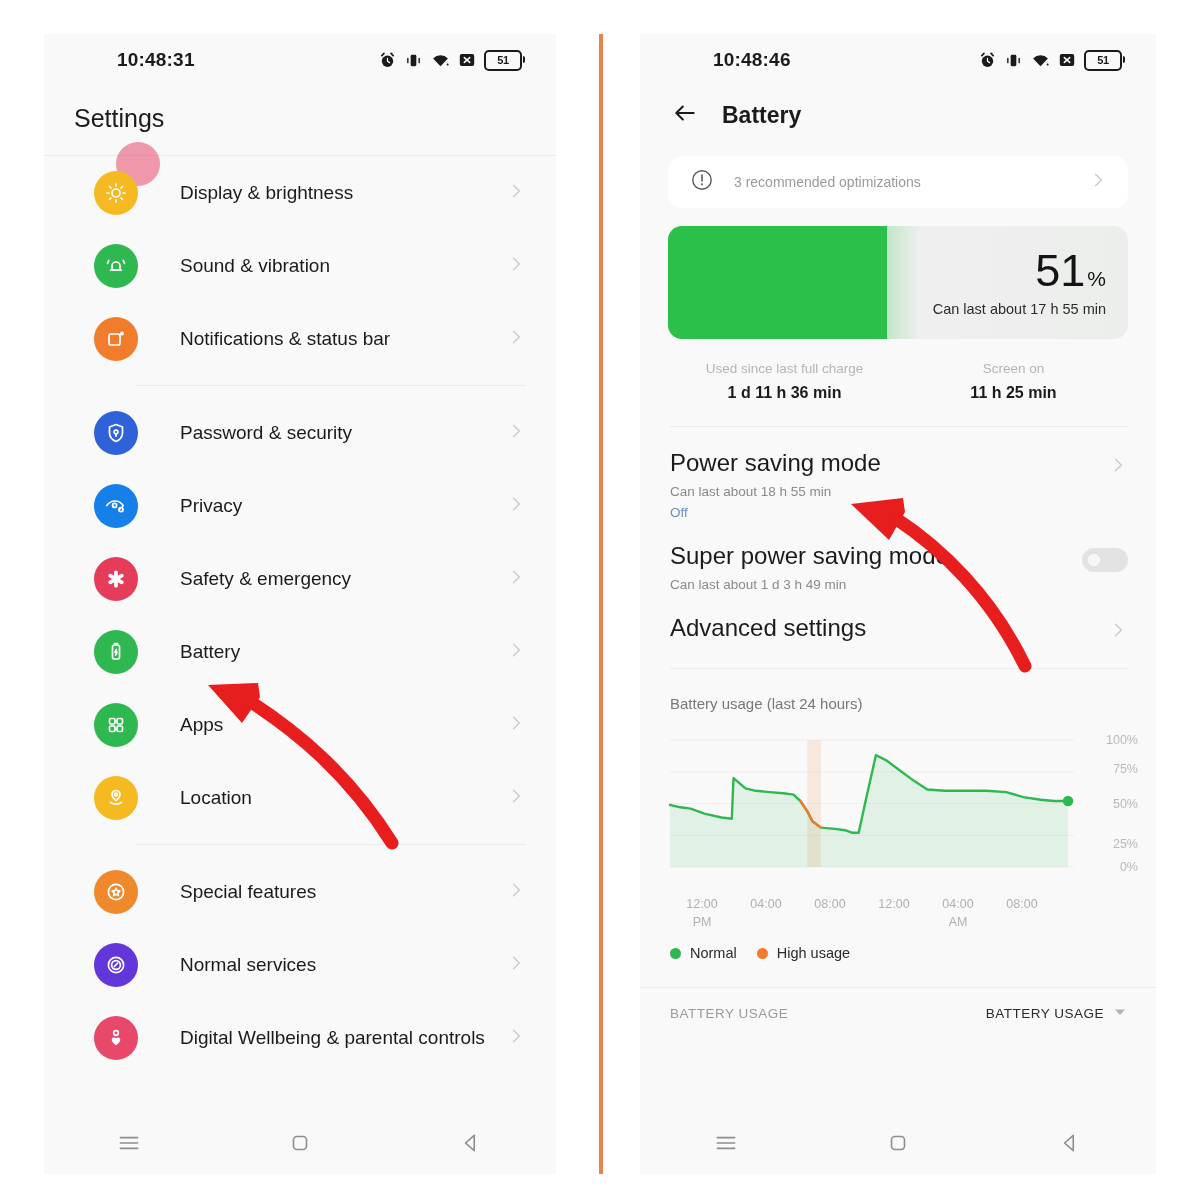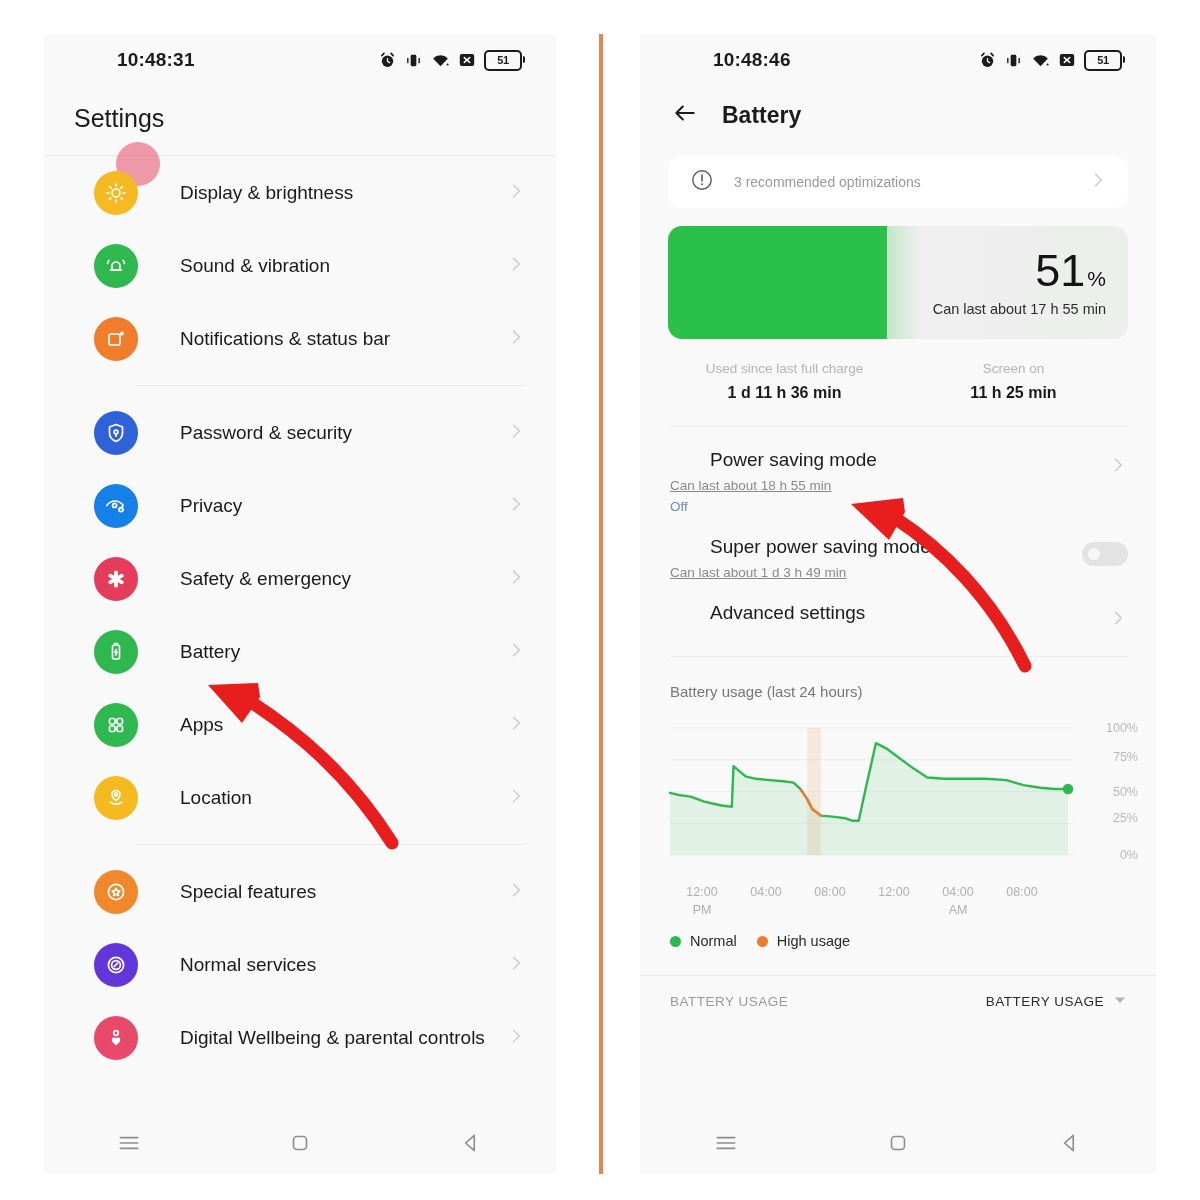--- a/index.html
+++ b/index.html
@@ -161,22 +161,22 @@
   .stat-v { font-size: 16px; font-weight: 700; color: #1b1b1b; margin-top: 8px; }
 
   .sect-rule { height: 1px; background: #ececec; margin: 24px 28px 0 30px; }
 
   .psrow {
     padding: 22px 28px 0 30px;
     display: flex; align-items: flex-start;
     position: relative;
   }
   .psrow .body { flex: 1 1 auto; }
-  .psrow .t { font-size: 19px; color: #1b1b1b; margin-left: 40px; }
-  .psrow .s { font-size: 13.5px; color: #8a8a8a; margin-top: 7px; text-decoration: underline; }
+  .psrow .t { font-size: 24px; color: #1b1b1b; }
+  .psrow .s { font-size: 13.5px; color: #8a8a8a; margin-top: 7px; }
   .psrow .st { font-size: 13.5px; color: #6c8ebf; margin-top: 6px; }
   .psrow .aff { flex: 0 0 auto; padding-top: 6px; }
 
   .toggle {
     width: 46px; height: 24px; border-radius: 12px;
     background: #e3e3e3; position: relative; flex: 0 0 auto; margin-top: 6px;
   }
   .toggle::after {
     content: ""; position: absolute; left: 4px; top: 4px;
     width: 16px; height: 16px; border-radius: 50%;
@@ -574,21 +574,21 @@
     <rect x="167.2" y="14" width="13.7" height="127.0" fill="#ef7c2e" opacity="0.13"></rect>
     <path d="M30.0 78.8 L40.3 81.3 L50.6 82.6 L64.3 87.7 L81.5 91.5 L91.8 92.7 L93.5 52.1 L105.5 62.3 L115.8 64.8 L129.5 66.1 L143.2 67.3 L153.5 68.6 L160.4 75.0 L167.2 85.1 L172.4 95.3 L181.0 101.6 L194.7 102.9 L205.0 104.2 L211.8 106.7 L218.7 106.7 L225.6 75.0 L235.9 29.2 L246.2 34.3 L259.9 44.5 L273.6 54.6 L287.3 63.5 L304.5 64.8 L325.1 64.8 L345.7 64.8 L366.2 66.1 L383.4 71.1 L400.6 73.7 L414.3 75.0 L428.0 75.0 L428.0 141.0 L30.0 141.0 Z" fill="#2eb84f" opacity="0.11"></path>
     <path d="M30.0 78.8 L40.3 81.3 L50.6 82.6 L64.3 87.7 L81.5 91.5 L91.8 92.7 L93.5 52.1 L105.5 62.3 L115.8 64.8 L129.5 66.1 L143.2 67.3 L153.5 68.6 L160.4 75.0 L167.2 85.1 L172.4 95.3 L181.0 101.6 L194.7 102.9 L205.0 104.2 L211.8 106.7 L218.7 106.7 L225.6 75.0 L235.9 29.2 L246.2 34.3 L259.9 44.5 L273.6 54.6 L287.3 63.5 L304.5 64.8 L325.1 64.8 L345.7 64.8 L366.2 66.1 L383.4 71.1 L400.6 73.7 L414.3 75.0 L428.0 75.0" fill="none" stroke="#2eb84f" stroke-width="2.4" stroke-linejoin="round" stroke-linecap="round"></path>
     <path d="M160.4 75.0 L167.2 85.1 L172.4 95.3 L181.0 101.6" fill="none" stroke="#ef7c2e" stroke-width="2.4" stroke-linejoin="round" stroke-linecap="round"></path>
     <circle cx="428.0" cy="75.0" r="5.2" fill="#2eb84f"></circle>
   </svg>
       <div id="ylabels">
           <div class="ylab" style="top:14.0px">100%</div>
           <div class="ylab" style="top:43px">75%</div>
           <div class="ylab" style="top:77.5px">50%</div>
-          <div class="ylab" style="top:104px">25%</div>
+          <div class="ylab" style="top:118px">25%</div>
           <div class="ylab" style="top:141.0px">0%</div>
         </div>
     </div>
 
     <div class="xlabels" id="xlabels">
         <div class="xl">
        <span>12:00</span>
        <span class="sub">PM</span>
      </div>
         <div class="xl">

